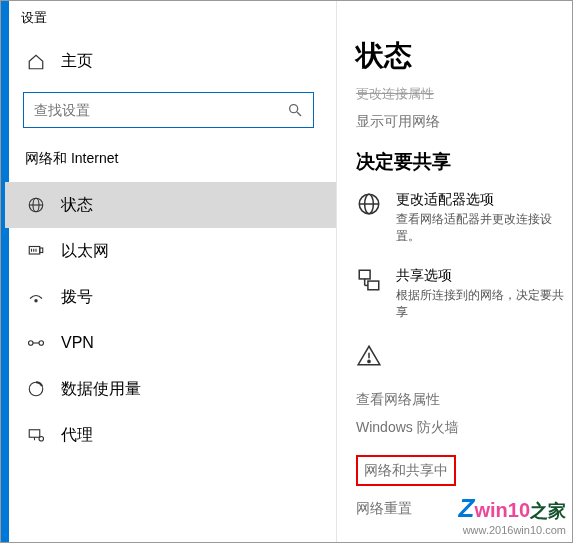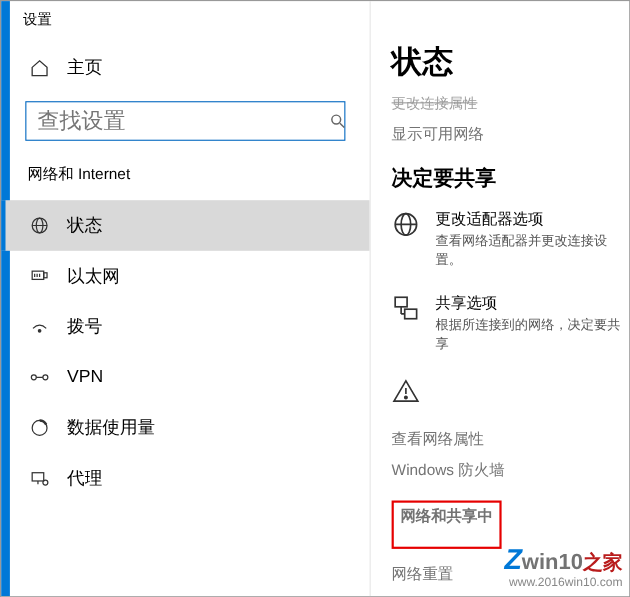--- a/index.html
+++ b/index.html
@@ -11,44 +11,44 @@
     border: 1px solid #999;
   }
   .blue-edge { position: absolute; left: 0; top: 0; width: 8px; height: 100%; background: #0078d7; }
   .header { padding: 8px 0 0 20px; font-size: 13px; }
   .container { display: flex; height: calc(100% - 30px); }
   .sidebar { width: 335px; padding: 18px 0 0 0; position: relative; }
   .home-row { display: flex; align-items: center; padding: 6px 0 6px 24px; margin-bottom: 14px; cursor: pointer; }
   .home-row .icon { width: 22px; margin-right: 14px; display: flex; justify-content: center; }
   .search-wrap { margin: 0 22px 22px 22px; }
   .search-box { width: 100%; height: 36px; border: 1px solid #0067c0; display: flex; align-items: center; padding: 0 10px; }
-  .search-input { flex: 1; border: none; outline: none; font-size: 20px; color: #555; background: transparent; }
+  .search-input { flex: 1; border: none; outline: none; font-size: 14px; color: #555; background: transparent; }
   .search-icon { color: #555; }
   .section-title { font-size: 14px; font-weight: 400; padding: 0 24px 14px 24px; }
   .nav-item { display: flex; align-items: center; height: 46px; padding-left: 24px; cursor: pointer; }
   .nav-item .icon { width: 22px; margin-right: 14px; display: flex; justify-content: center; color: #333; }
   .nav-item.active { background: #d9d9d9; position: relative; }
   .nav-item.active::before { content:""; position:absolute; left:0; top:0; width:4px; height:100%; background:#0078d7; }
   .divider { position: absolute; top: 0; left: 335px; width: 1px; height: 100%; background: #e5e5e5; }
   .main { flex: 1; padding: 10px 0 0 20px; }
   .main h1 { font-size: 28px; font-weight: 600; margin-bottom: 2px; }
   .link { color: #737373; font-size: 14px; cursor: pointer; display: block; margin: 10px 0; }
   .link.small { font-size: 13px; }
   .main h2 { font-size: 19px; font-weight: 600; margin: 18px 0 16px 0; }
   .option-row { display: flex; margin-bottom: 22px; cursor: pointer; }
   .option-row .icon { width: 30px; margin-right: 10px; color: #333; flex-shrink: 0; }
   .option-row .title { font-size: 14px; margin-bottom: 2px; }
   .option-row .desc { font-size: 12px; color: #555; }
-  .redbox { border: 2px solid #e60000; padding: 4px 6px 18px 6px; display: inline-block; margin-top: 8px; font-weight: bold; }
+  .redbox { border: 2px solid #e60000; padding: 4px 6px 4px 6px; display: inline-block; margin-top: 8px; }
   .redbox .link { margin: 2px 0; display: inline; }
   .watermark { position: absolute; right: 6px; bottom: 6px; text-align: right; }
   .watermark .logo { font-size: 20px; font-weight: bold; }
   .watermark .logo .z { color: #0078d7; font-style: italic; font-size: 26px; }
-  .watermark .logo .w { color: #737373; }
-  .watermark .logo .hz { color: #b91c1c; font-size: 18px; }
+  .watermark .logo .w { color: #ec4899; }
+  .watermark .logo .hz { color: #14532d; font-size: 18px; }
   .watermark .url { font-size: 11px; color: #888; }
   svg { display: block; }
 </style>
 </head>
 <body>
 
 <div class="blue-edge"></div>
 
 <div class="header">设置</div>
 

